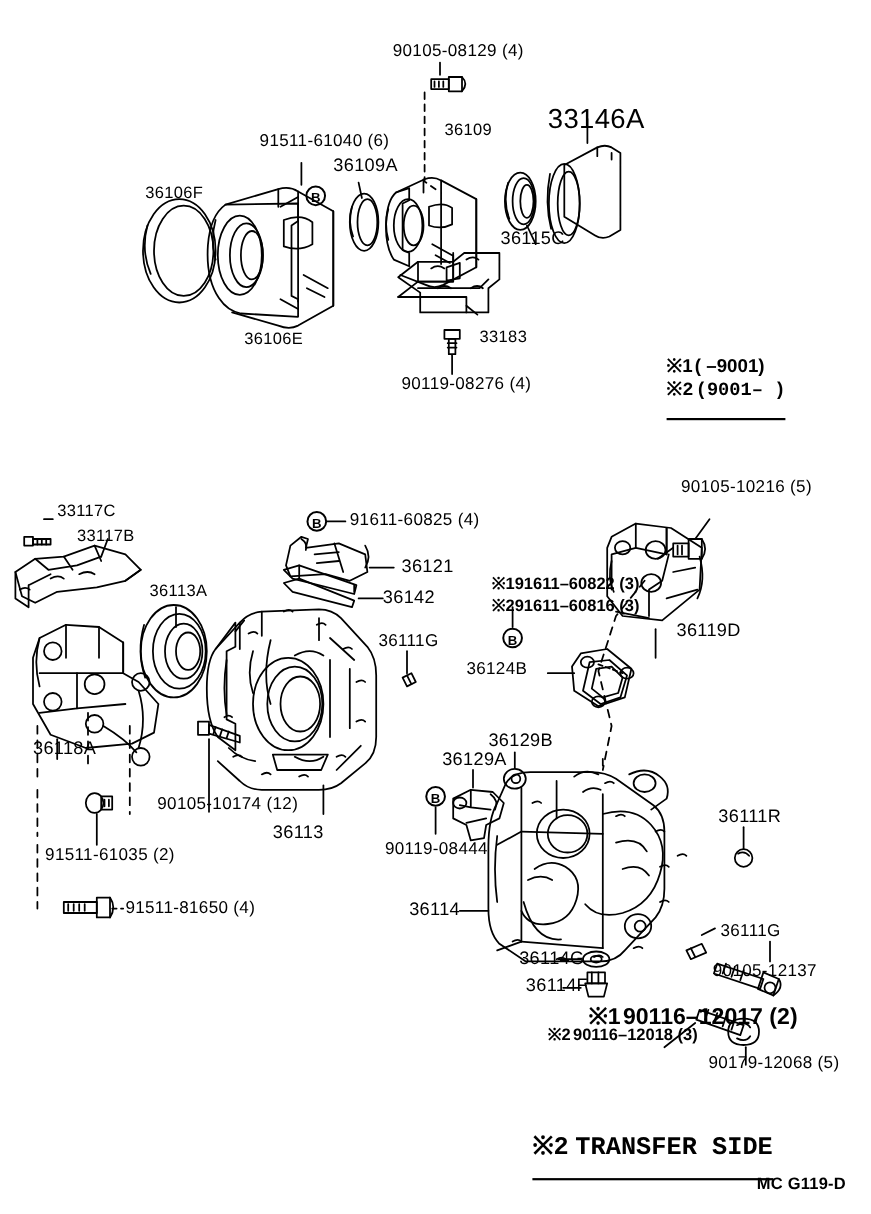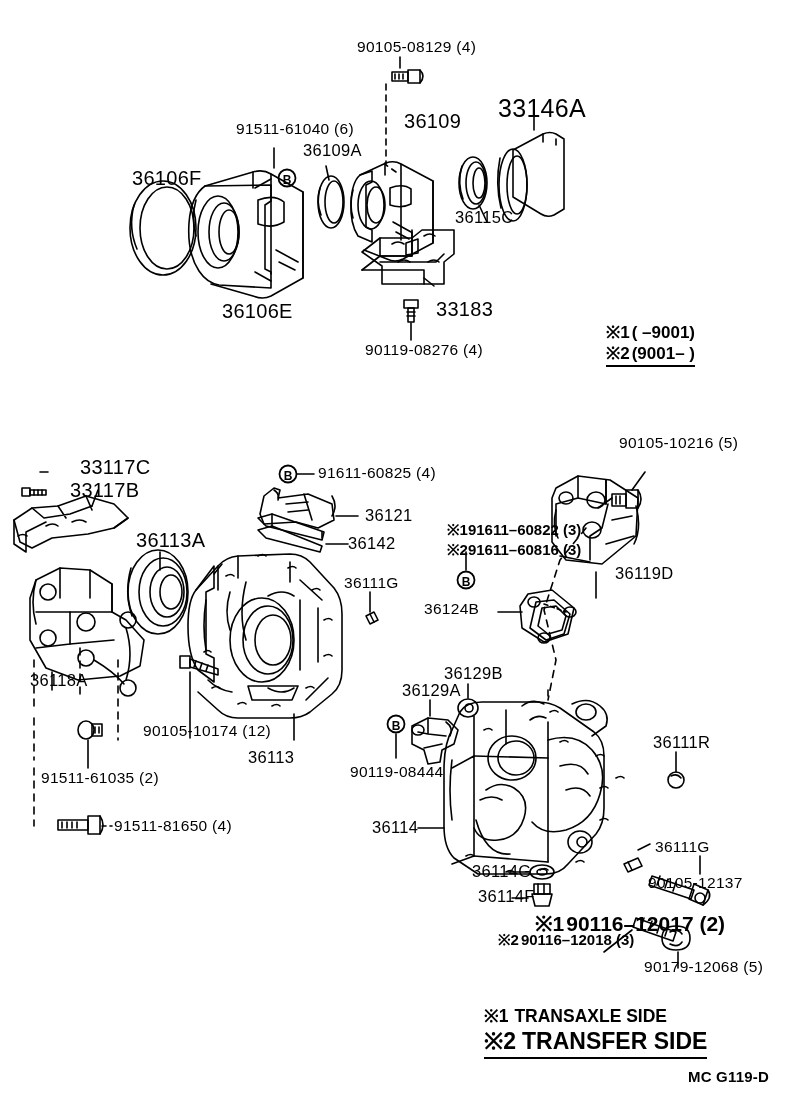--- a/index.html
+++ b/index.html
@@ -4,25 +4,25 @@
 <style>
   html,body{margin:0;padding:0;background:#fff;}
   body{width:792px;height:1104px;position:relative;
        font-family:"Liberation Sans",sans-serif;color:#000;overflow:hidden;}
   #sheet{position:absolute;left:0;top:0;width:792px;height:1104px;}
   svg.art{position:absolute;left:0;top:0;width:792px;height:1104px;overflow:visible;}
   .lbl{position:absolute;white-space:nowrap;font-weight:normal;
        font-family:"Liberation Sans",sans-serif;color:#000;
        letter-spacing:0.3px;}
   .s20{font-size:25px;margin-top:20px;}
-  .s18{font-size:20px;}
+  .s18{font-size:15px;}
   .s17{font-size:16.5px;}
   .s16{font-size:15.5px;}
   .note{position:absolute;white-space:nowrap;font-weight:bold;}
-  .underline{border-bottom:2.2px solid #000;padding-bottom:1px;}
+  .underline{border-bottom:2.2px solid #000;padding-bottom:15px;font-family:Liberation Mono, monospace;}
   .star{font-weight:bold;}
   .footer{position:absolute;font-weight:bold;font-size:15px;letter-spacing:0.2px;}
 </style>
 </head>
 <body>
 
 <div id="sheet">
 
   <svg class="art" viewBox="0 0 792 1104">
     <defs>
@@ -394,21 +394,21 @@
 
   <div class="lbl s16" style="left:365px;top:341px;">90119-08276 (4)</div>
 
   <div class="note" style="left:606px;top:320px;font-size:17px;">
     <span class="star">※1</span><span style="margin-left:2px;">(        –9001)</span>
   </div>
   <div class="note underline" style="left:606px;top:341px;font-size:17px;">
     <span class="star">※2</span><span style="margin-left:2px;">(9001–        )</span>
   </div>
 
-  <div class="lbl s18" style="left:52px;top:456px;margin-left:28px;">33117C</div>
+  <div class="lbl s18" style="left:52px;top:456px;">33117C</div>
 
   <div class="lbl s18" style="left:70px;top:479px;">33117B</div>
 
   <div class="lbl s18" style="left:136px;top:529px;">36113A</div>
 
   <div class="lbl s16" style="left:318px;top:464px;">91611-60825 (4)</div>
 
   <div class="lbl s17" style="left:365px;top:506px;">36121</div>
 
   <div class="lbl s17" style="left:348px;top:534px;">36142</div>
@@ -458,22 +458,19 @@
     <span class="star">※2</span><span>91611–60816 (3)</span>
   </div>
 
   <div class="note" style="left:498px;top:909px;font-size:21px;margin-left:37px;">
     <span class="star">※1</span><span style="margin-left:2px;">90116–12017 (2)</span>
   </div>
   <div class="note" style="left:498px;top:929px;font-size:15px;">
     <span class="star">※2</span><span style="margin-left:2px;">90116–12018 (3)</span>
   </div>
 
-  <div class="note" style="left:484px;top:1003px;font-size:17.5px;">
-    <span class="star">※1</span><span style="margin-left:6px;">TRANSAXLE SIDE</span>
-  </div>
   <div class="note underline" style="left:484px;top:1024px;font-size:23px;">
     <span class="star">※2</span><span style="margin-left:6px;">TRANSFER SIDE</span>
   </div>
 
   <div class="footer" style="left:688px;top:1068px;">MC G119-D</div>
 
 </div>
 
 </body></html>

